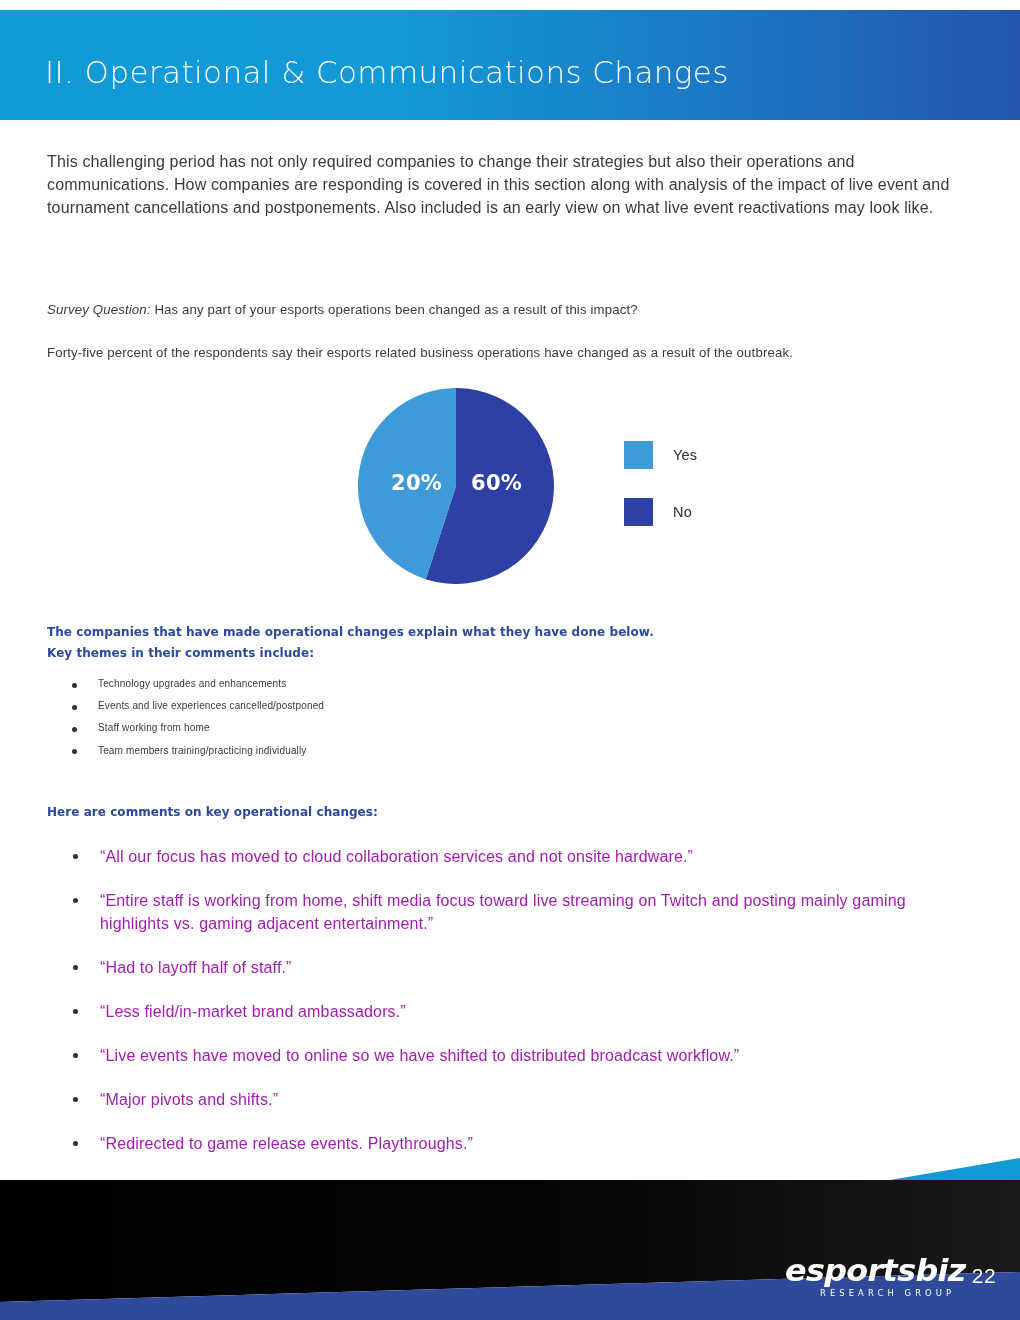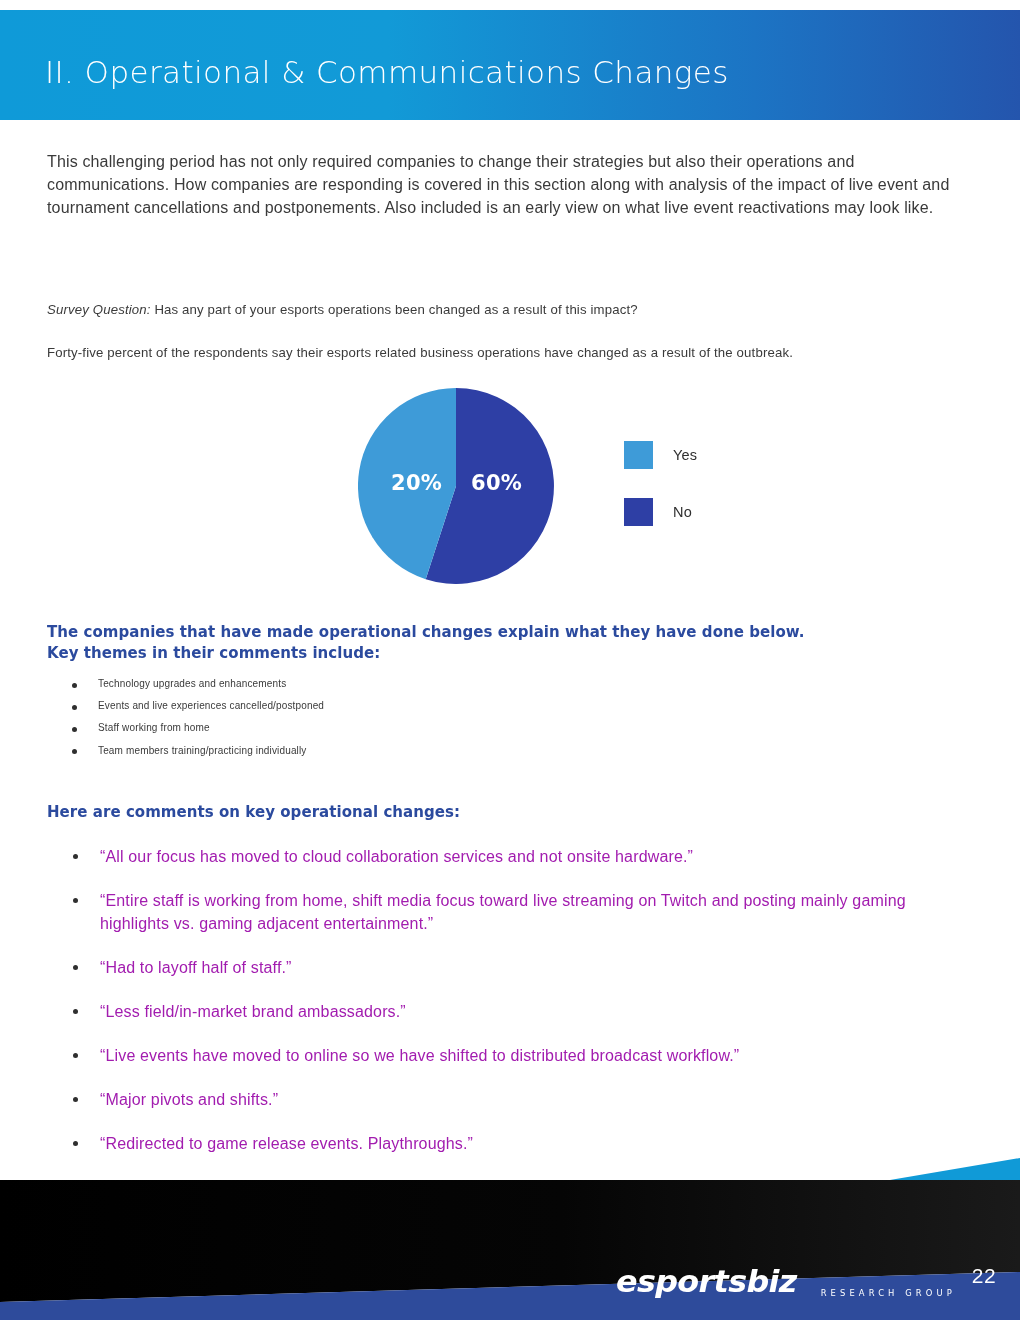--- a/index.html
+++ b/index.html
@@ -126,21 +126,21 @@
     margin-left: 20px;
     font-family: "Liberation Sans", sans-serif;
     font-size: 14.5px;
     color: #2f2f2f;
     letter-spacing: 0.2px;
   }
 
   
   .blue-lead {
     font-family: "DejaVu Sans", sans-serif;
-    font-size: 15px;
+    font-size: 12px;
     font-weight: bold;
     color: #2b4a9e;
     line-height: 21px;
     letter-spacing: 0.05px;
     margin: 0;
   }
 
   
   ul.theme-list {
     list-style: none;
@@ -208,21 +208,22 @@
   #footer-logo {
     position: absolute;
     right: 24px;
     bottom: 23px;
     display: flex;
     align-items: flex-end;
     pointer-events: auto;
   }
   #logo-mark {
     display: flex;
-    align-items: flex-end;
+    flex-direction: column;
+    align-items: center;
     line-height: 1;
   }
   #logo-word {
     font-family: "DejaVu Sans", sans-serif;
     font-style: italic;
     font-weight: bold;
     font-size: 30px;
     color: #ffffff;
     letter-spacing: -0.6px;
     transform: scaleX(1.06);

